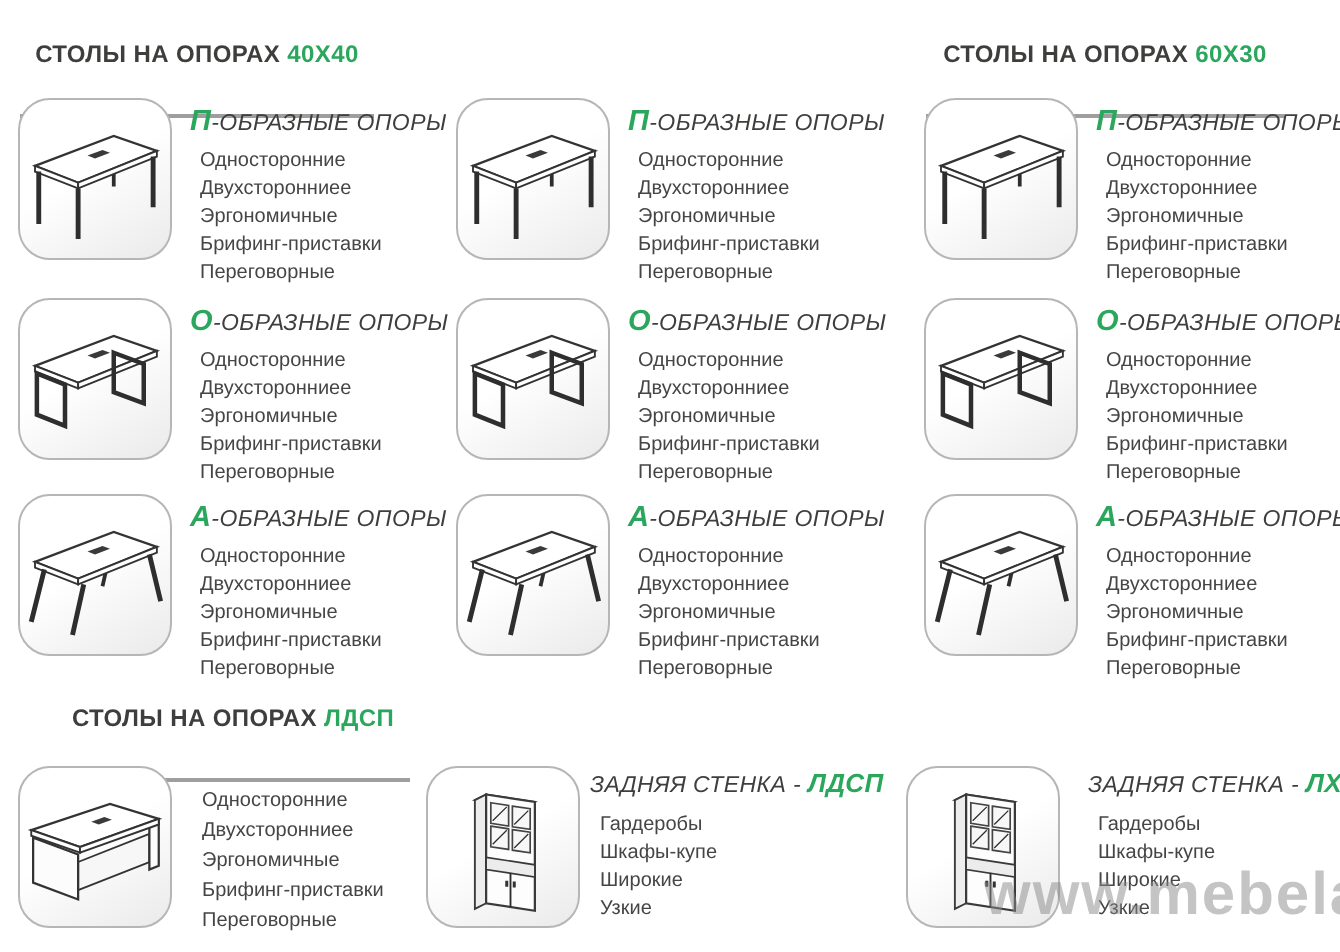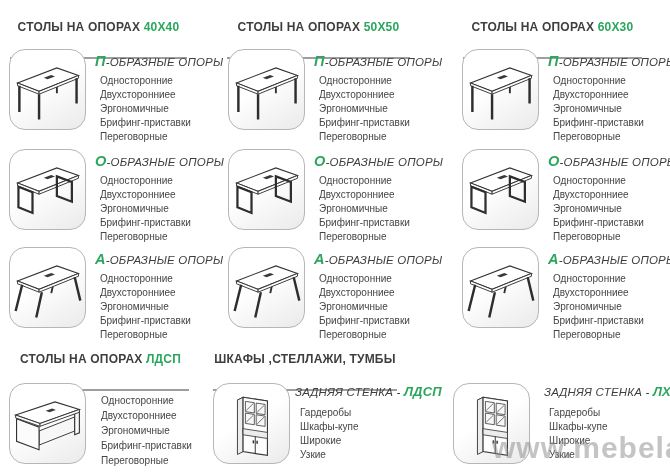--- a/index.html
+++ b/index.html
@@ -79,24 +79,20 @@
     </symbol>
   </defs>
 </svg>
 
 <div class="page">
 
   <div class="hdr" style="left:10px;top:20px;width:177px;">
     <span>СТОЛЫ НА ОПОРАХ</span>
     <span class="accent">40Х40</span>
   </div>
-  <div class="hdr" style="left:227px;top:20px;width:183px;">
-    <span>СТОЛЫ НА ОПОРАХ</span>
-    <span class="accent">50Х50</span>
-  </div>
   <div class="hdr" style="left:463px;top:20px;width:179px;">
     <span>СТОЛЫ НА ОПОРАХ</span>
     <span class="accent">60Х30</span>
   </div>
 
   <div class="card" style="left:9px;top:49px;">
     <div class="thumb">
       <svg>
           <use href="#desk-p-legs"></use>
         </svg>
@@ -262,26 +258,23 @@
       <ul class="links">
         <li>Односторонние</li>
         <li>Двухсторонниее</li>
         <li>Эргономичные</li>
         <li>Брифинг-приставки</li>
         <li>Переговорные</li>
       </ul>
     </div>
   </div>
 
-  <div class="hdr" style="left:12px;top:352px;width:177px;">
+  <div class="hdr" style="left:28px;top:352px;width:177px;">
     <span>СТОЛЫ НА ОПОРАХ</span>
     <span class="accent">ЛДСП</span>
-  </div>
-  <div class="hdr" style="left:213px;top:352px;width:184px;">
-    <span>ШКАФЫ ,СТЕЛЛАЖИ, ТУМБЫ</span>
   </div>
 
   <div class="card no-title" style="left:9px;top:383px;">
     <div class="thumb">
       <svg>
           <use href="#desk-panel"></use>
         </svg>
     </div>
     <div class="info" style="left:87px;">
       <ul class="links tall">

